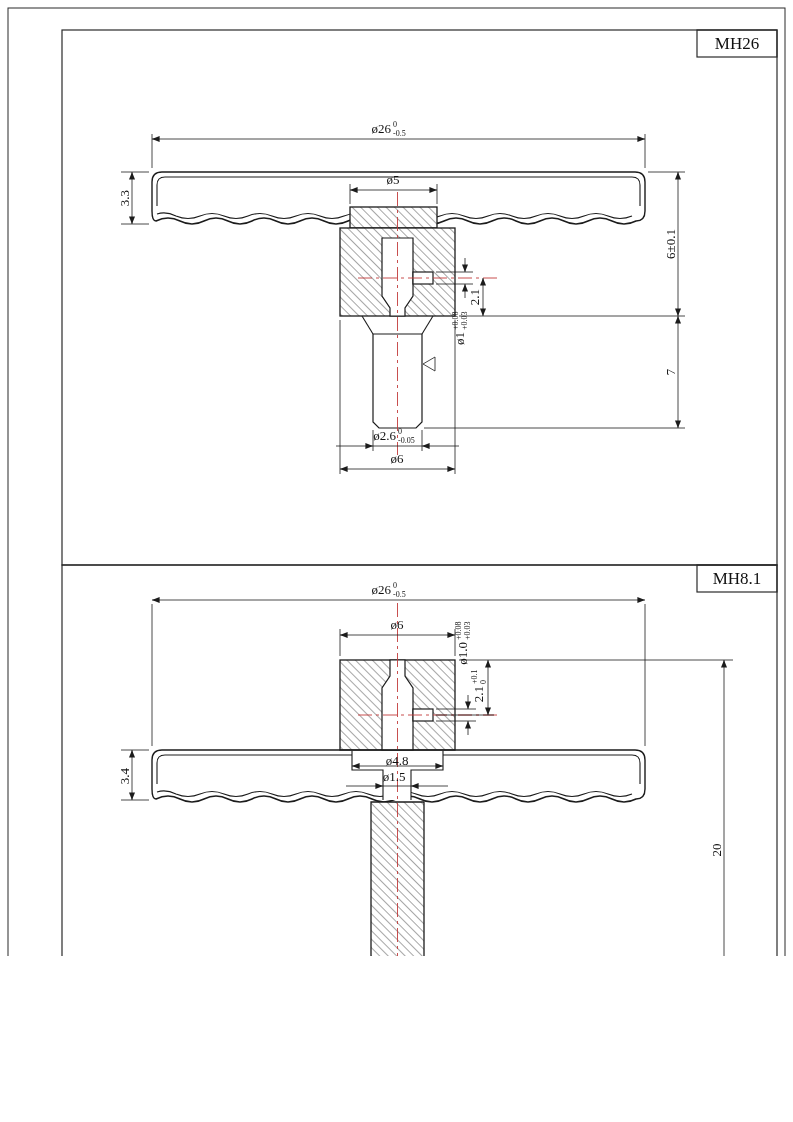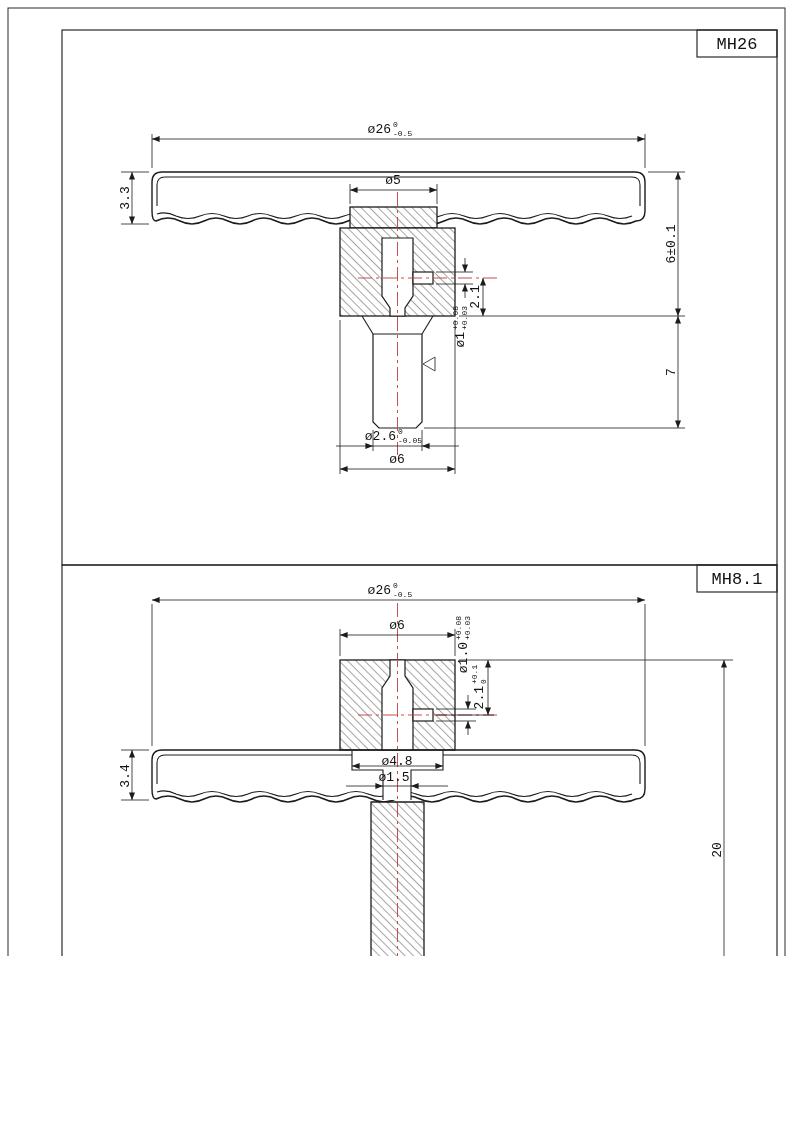--- a/index.html
+++ b/index.html
@@ -1,17 +1,17 @@
 <!DOCTYPE html>
 <html><head>
 <meta charset="utf-8">
 <style>
   html,body{margin:0;padding:0;background:#ffffff;}
   .page{width:793px;height:956px;background:#ffffff;position:relative;
-        font-family:Liberation Mono, monospace;}
+        font-family:Liberation Serif, serif;}
   svg{display:block;}
   .frame{fill:none;stroke:#2a2a2a;stroke-width:1.2;}
   .border{fill:none;stroke:#2a2a2a;stroke-width:1;}
   .thick{fill:none;stroke:#1c1c1c;stroke-width:1.4;}
   .med{fill:none;stroke:#1c1c1c;stroke-width:1.1;}
   .thin{fill:none;stroke:#1c1c1c;stroke-width:0.8;}
   .white{fill:#ffffff;stroke:#1c1c1c;stroke-width:1.2;}
   .whitefill{fill:#ffffff;stroke:none;}
   .hatched{stroke:#1c1c1c;stroke-width:1.3;}
   .cl{fill:none;stroke:#c23b3b;stroke-width:0.9;stroke-dasharray:14 4 3 4;}

